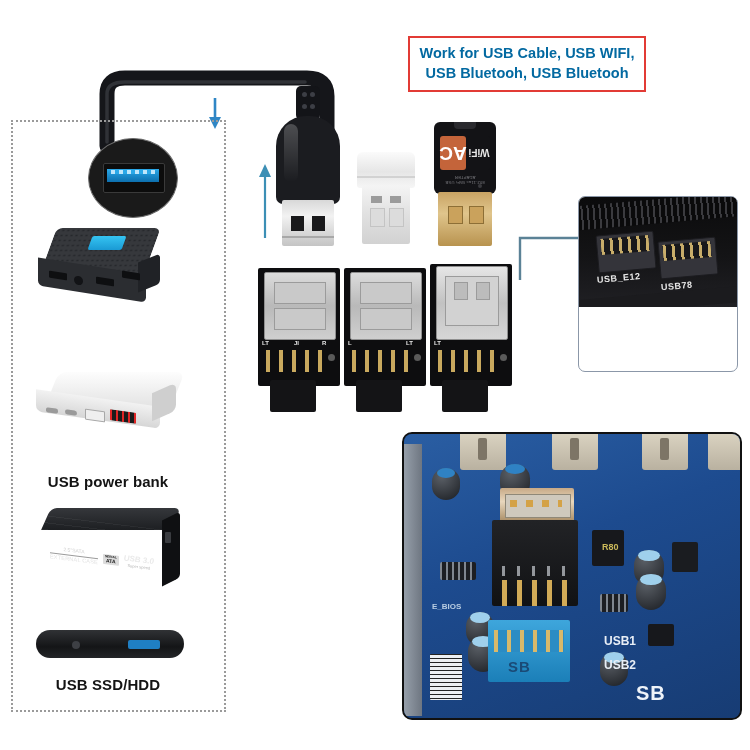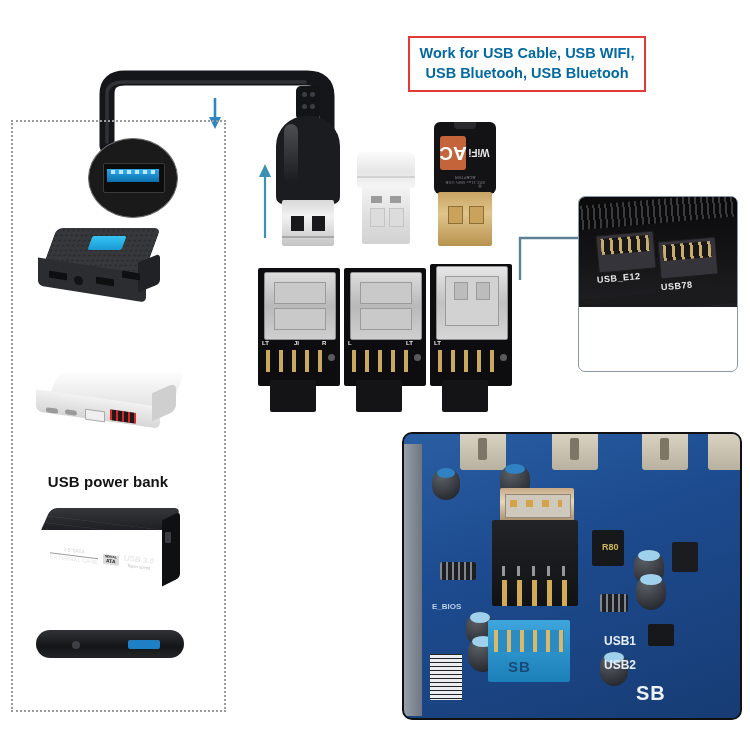--- a/index.html
+++ b/index.html
@@ -190,20 +190,21 @@
       </div>
     </div>
   </div>
 
   <div class="abs" style="left:36px;top:628px;width:148px;height:34px;">
     <div class="abs" style="left:0;top:2px;width:148px;height:28px;background:linear-gradient(180deg,#303235,#141517 60%,#232528);border-radius:14px;"></div>
     <div class="abs" style="left:36px;top:13px;width:8px;height:8px;border-radius:50%;background:#3d3f44;"></div>
     <div class="abs" style="left:92px;top:12px;width:32px;height:9px;background:#1f7fc4;border-radius:2px;"></div>
   </div>
 
+  <div class="abs caption" style="left:18px;top:676px;width:180px;">USB SSD/HDD</div>
 
   <div class="abs" style="left:258px;top:268px;width:82px;height:150px;">
     <div class="abs" style="left:0;top:0;width:82px;height:118px;background:#0d0d0f;border-radius:2px;"></div>
     <div class="abs" style="left:6px;top:4px;width:70px;height:66px;background:linear-gradient(180deg,#dcdcdc,#b9b9b9 50%,#cfcfcf);border:1px solid #8f8f8f;border-radius:2px;"></div>
     <div class="abs" style="left:16px;top:14px;width:50px;height:20px;background:#c9c9c9;border:1px solid #9b9b9b;"></div>
     <div class="abs" style="left:16px;top:40px;width:50px;height:20px;background:#c9c9c9;border:1px solid #9b9b9b;"></div>
     <div class="abs" style="left:4px;top:72px;font-size:6px;color:#e6e6e6;font-weight:bold;">LT</div>
     <div class="abs" style="left:36px;top:72px;font-size:6px;color:#e6e6e6;font-weight:bold;">JI</div>
     <div class="abs" style="left:64px;top:72px;font-size:6px;color:#e6e6e6;font-weight:bold;">R</div>
     <div class="abs" style="left:8px;top:82px;width:62px;height:22px;background:repeating-linear-gradient(90deg,#c9a95e 0 4px,transparent 4px 13px);"></div>

